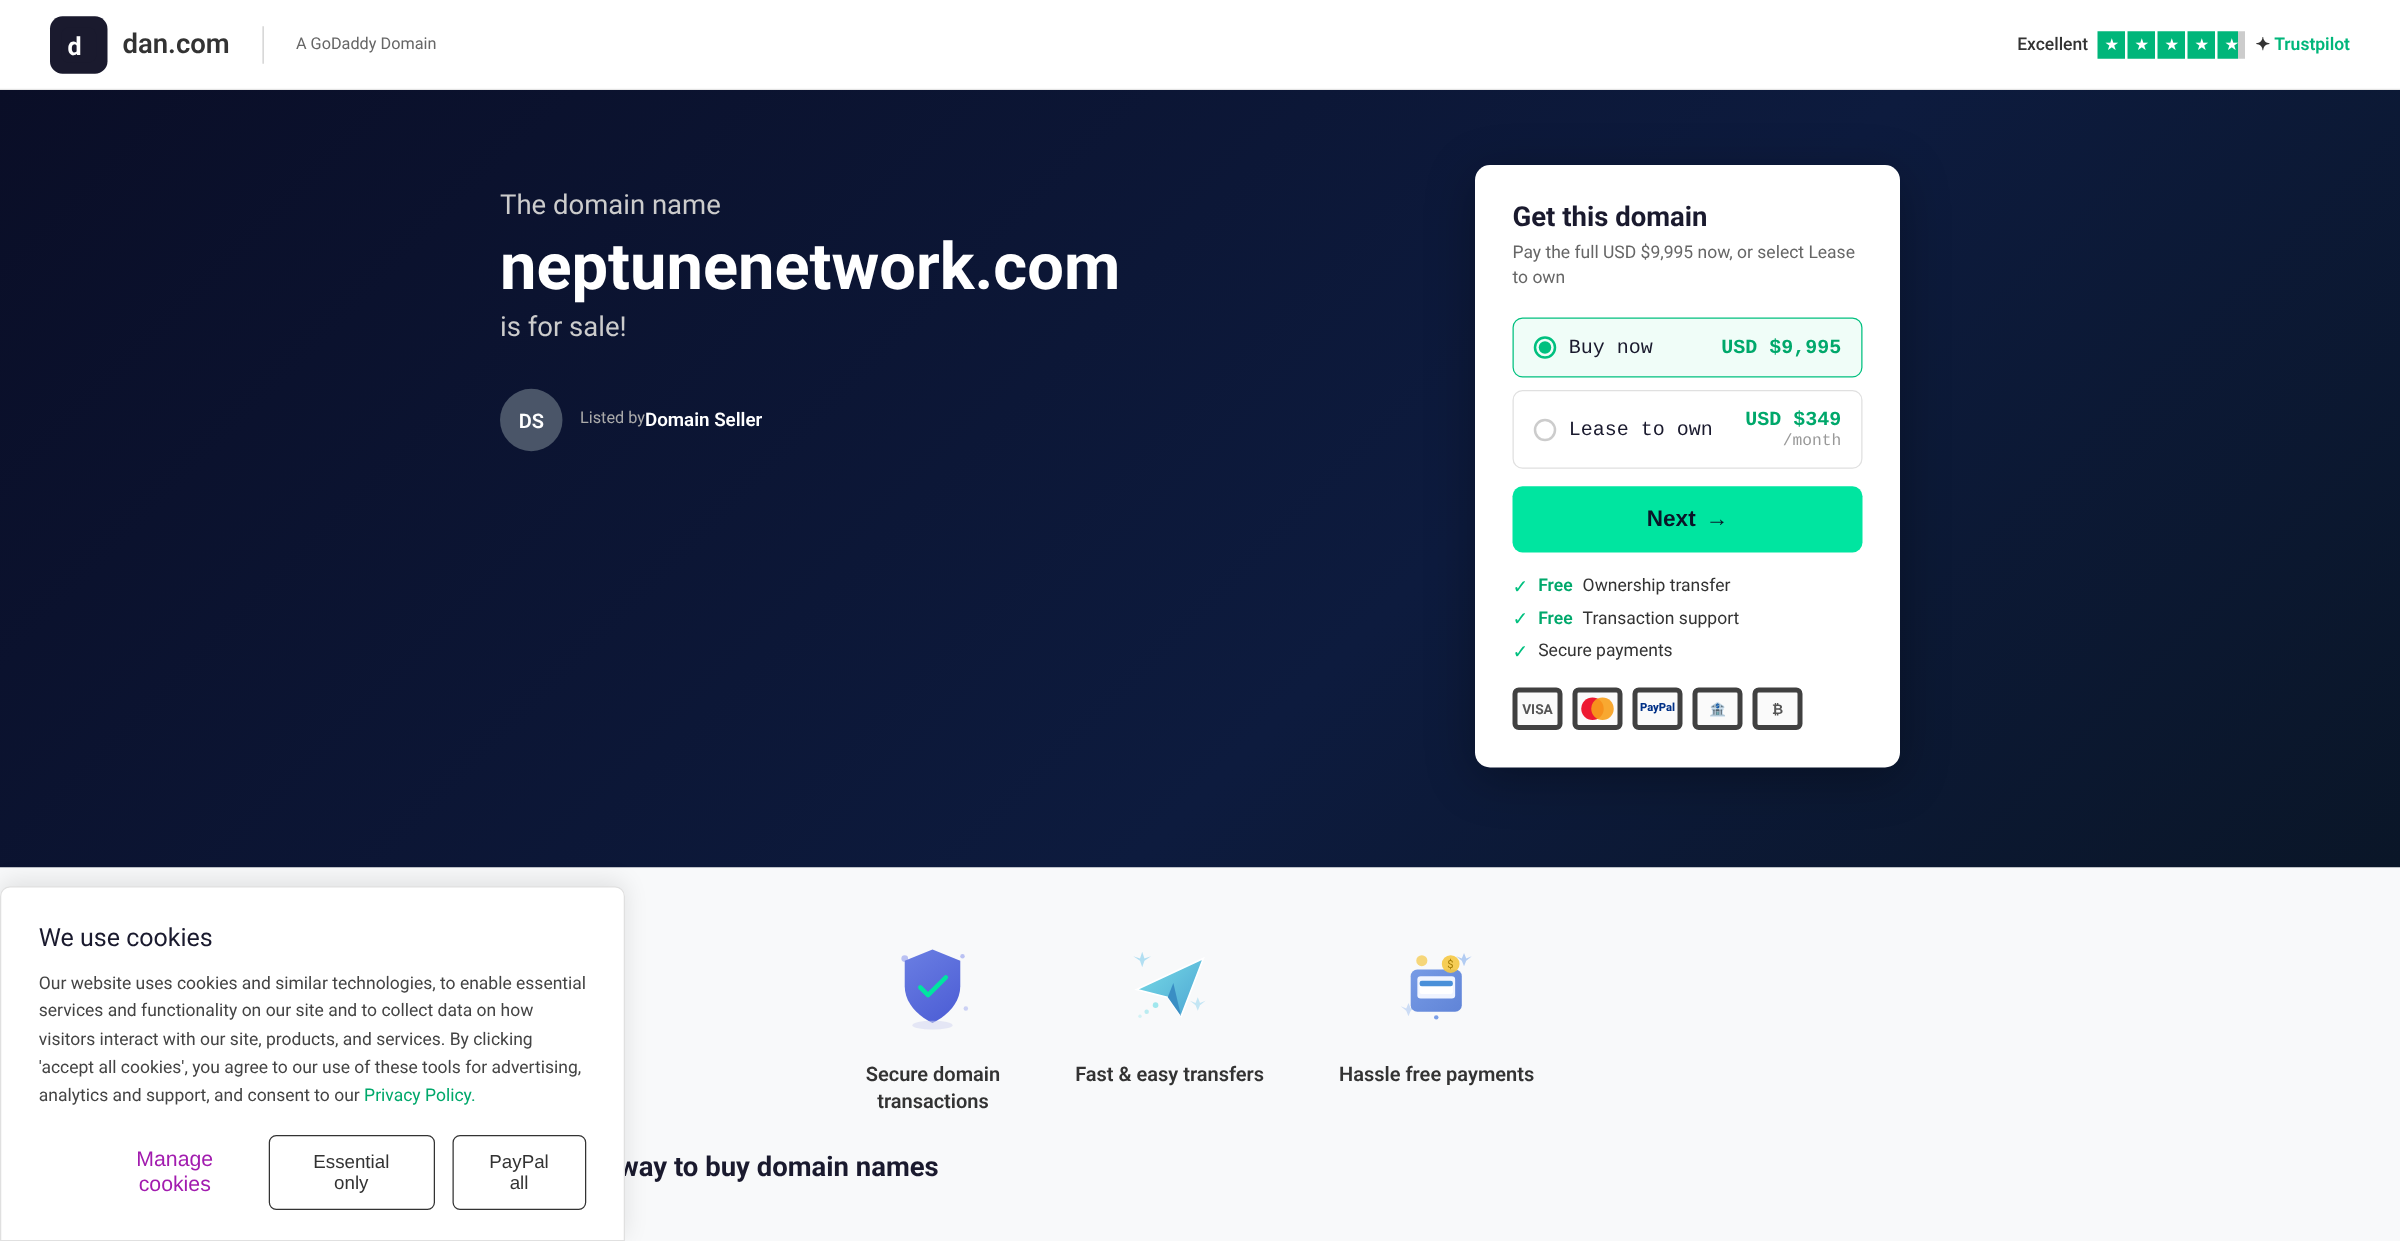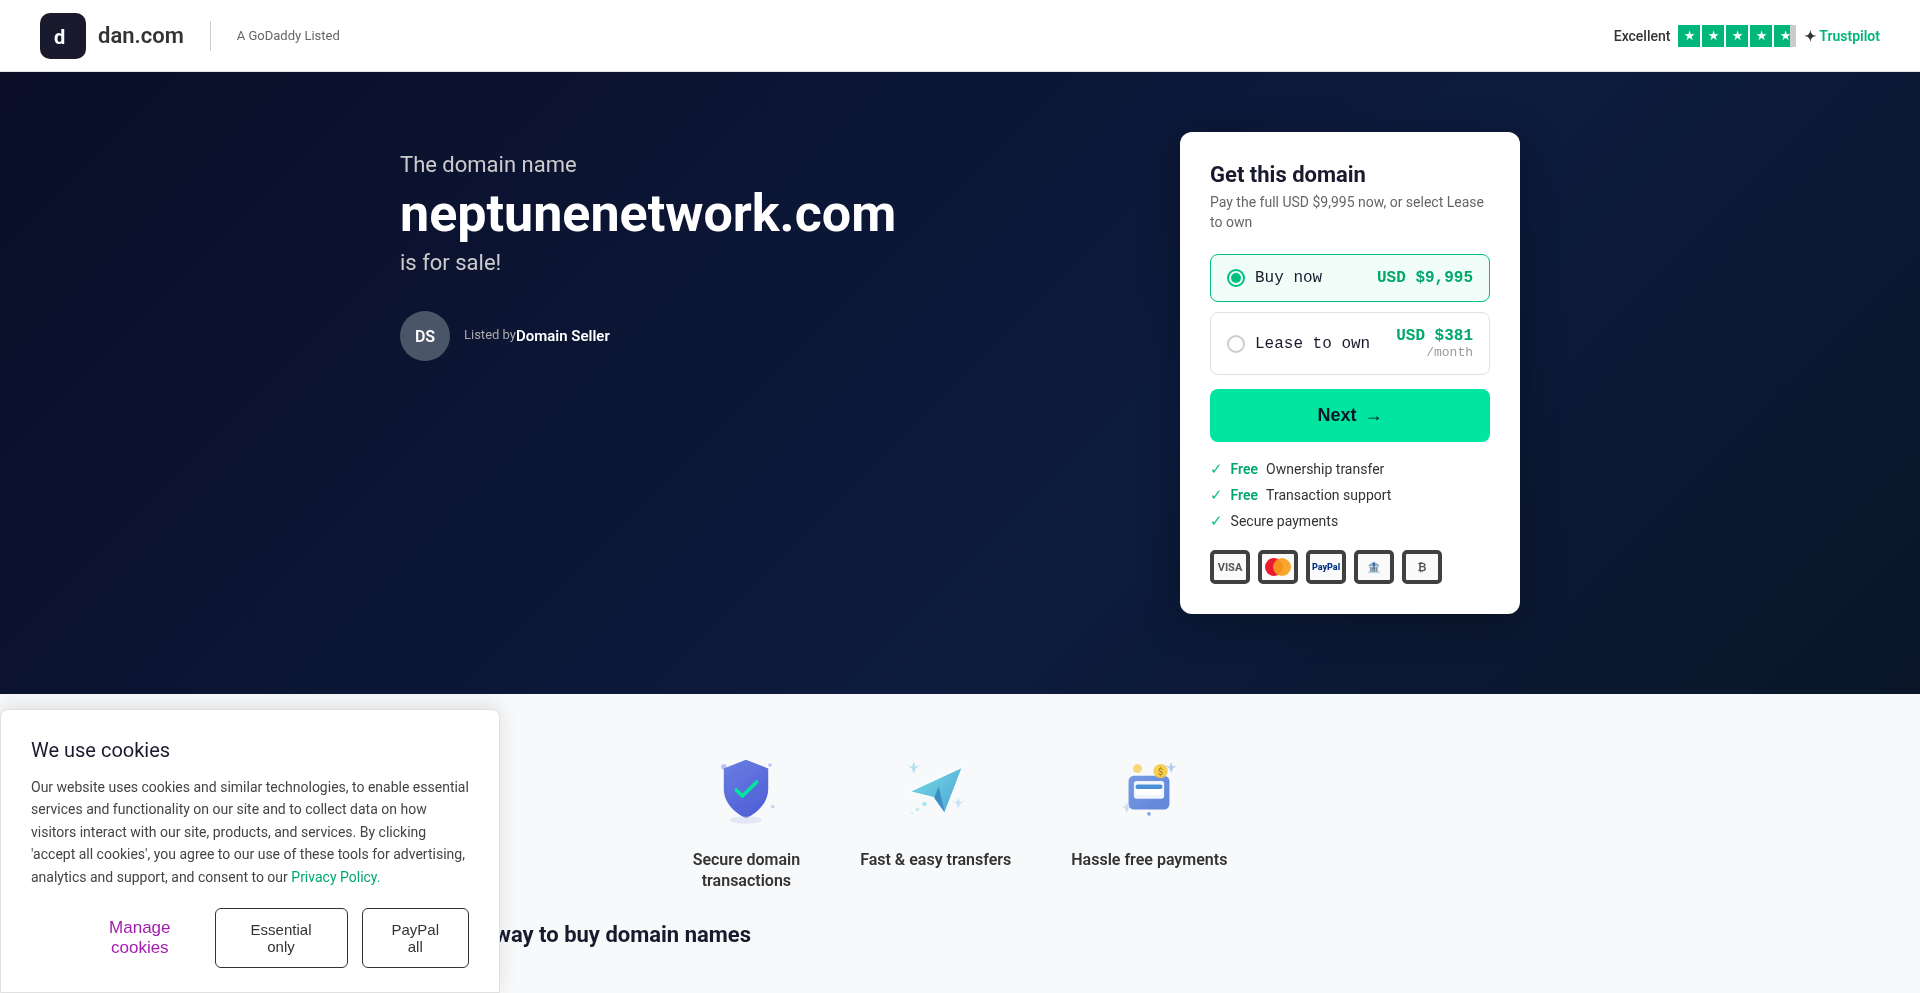--- a/index.html
+++ b/index.html
@@ -411,21 +411,21 @@
 <header class="header">
   <div class="header-logo">
     <div class="logo-icon">
       <svg width="28" height="28" viewBox="0 0 28 28" fill="none">
         <rect width="28" height="28" rx="6" fill="#1a1a2e"></rect>
         <text x="5" y="22" font-size="20" fill="white" font-weight="bold">d</text>
       </svg>
     </div>
     <span class="logo-text">dan.com</span>
     <div class="logo-divider"></div>
-    <span class="godaddy-brand">A GoDaddy Listed</span>
+    <span class="godaddy-brand">A GoDaddy Domain</span>
   </div>
   <div class="trustpilot-area">
     <span class="trustpilot-label">Excellent</span>
     <div class="stars">
       <div class="star">★</div>
       <div class="star">★</div>
       <div class="star">★</div>
       <div class="star">★</div>
       <div class="star half">★</div>
     </div>
@@ -459,21 +459,21 @@
         </div>
         <span class="option-price">USD $9,995</span>
       </div>
 
       <div class="option-row">
         <div class="option-left">
           <div class="radio"></div>
           <span class="option-name">Lease to own</span>
         </div>
         <div style="text-align:right">
-          <div class="option-price">USD $381</div>
+          <div class="option-price">USD $349</div>
           <div class="option-subprice">/month</div>
         </div>
       </div>
 
       <button class="next-btn">
         <span>Next</span>
         <span>→</span>
       </button>
 
       <ul class="features-list">

